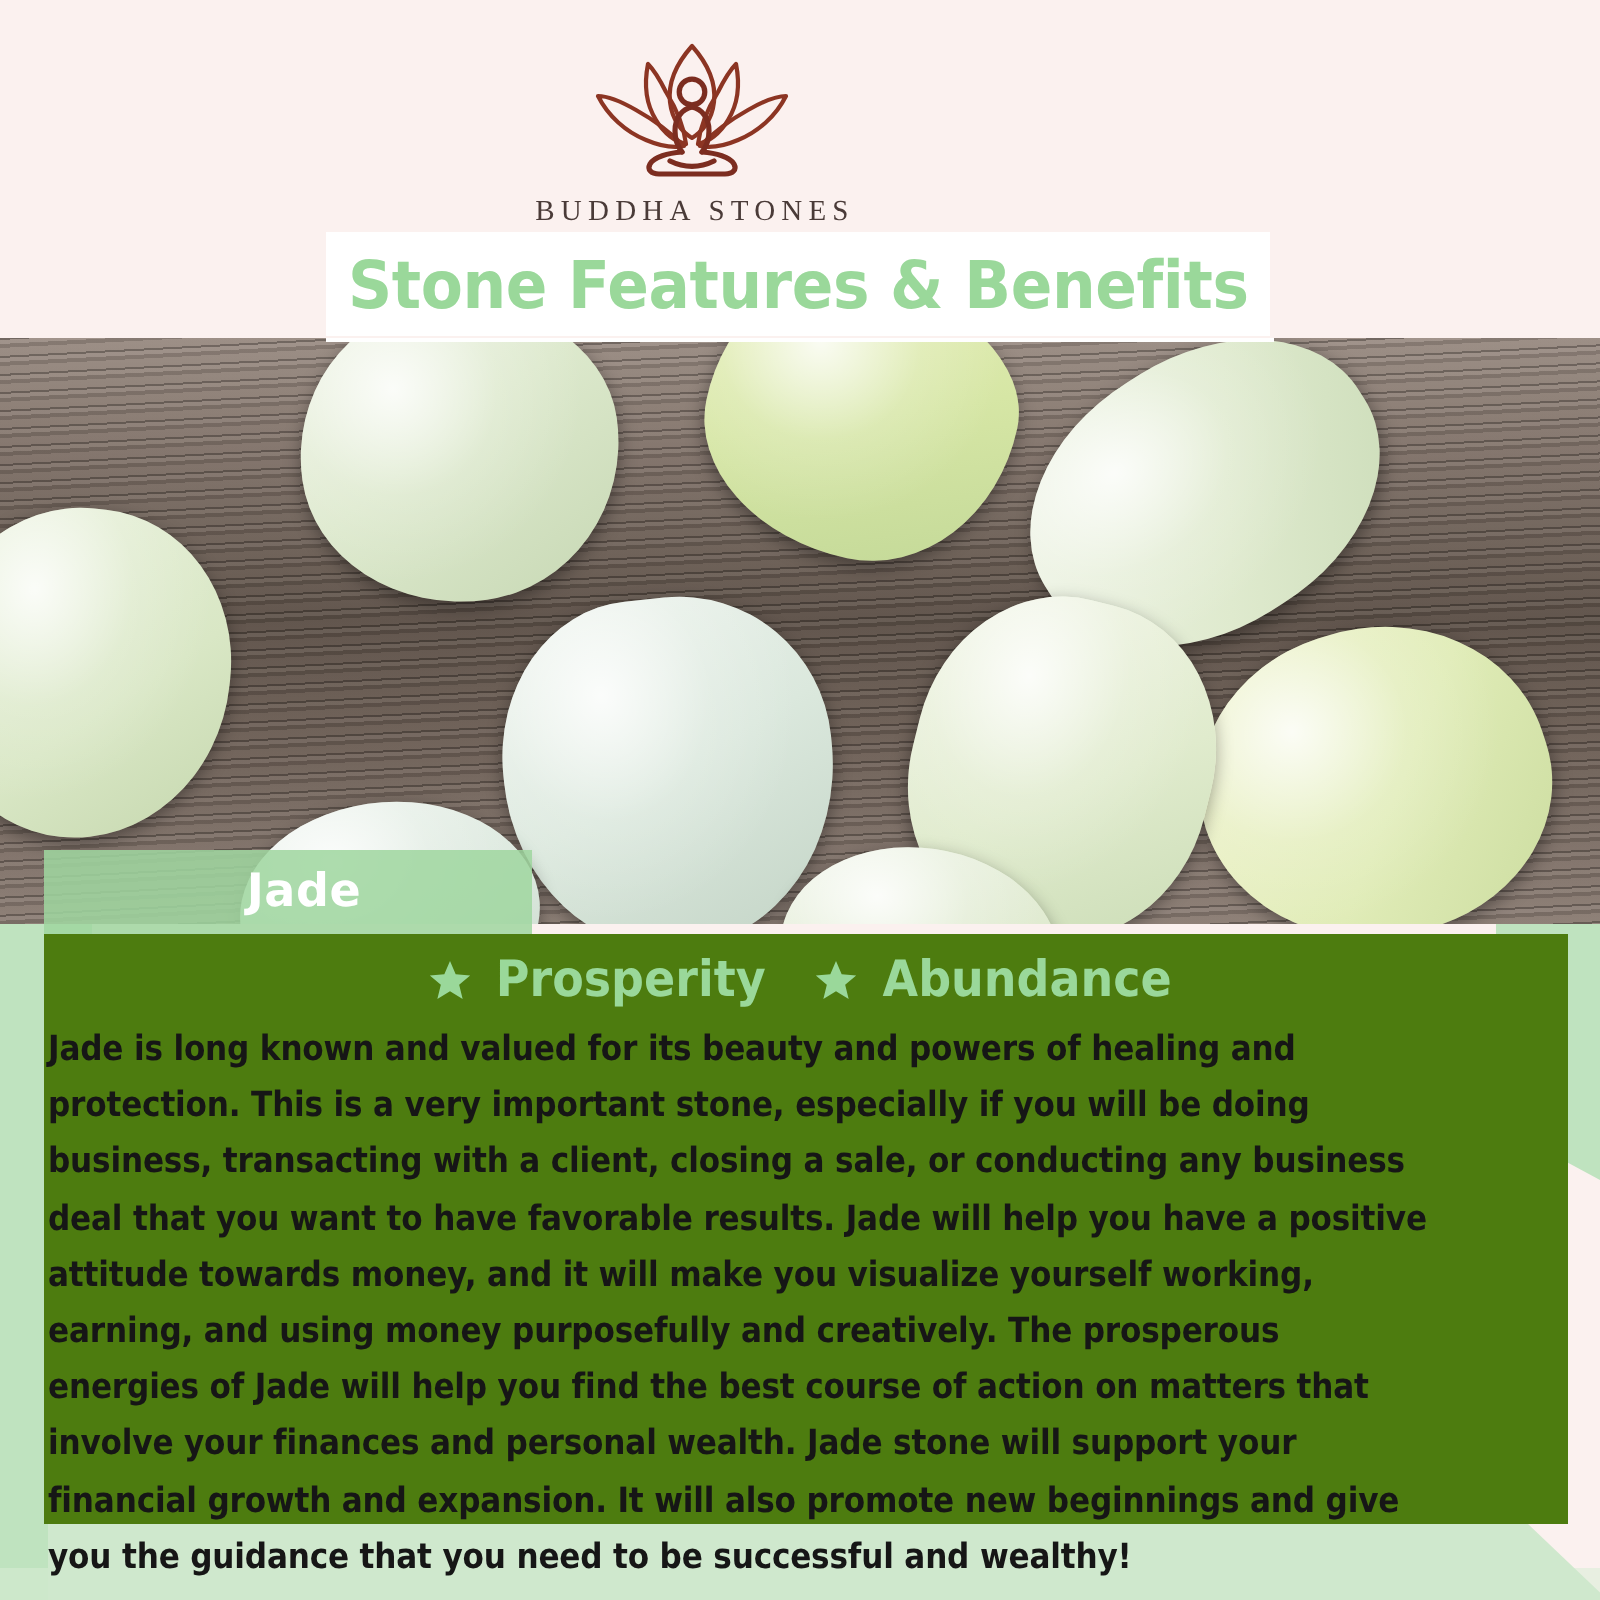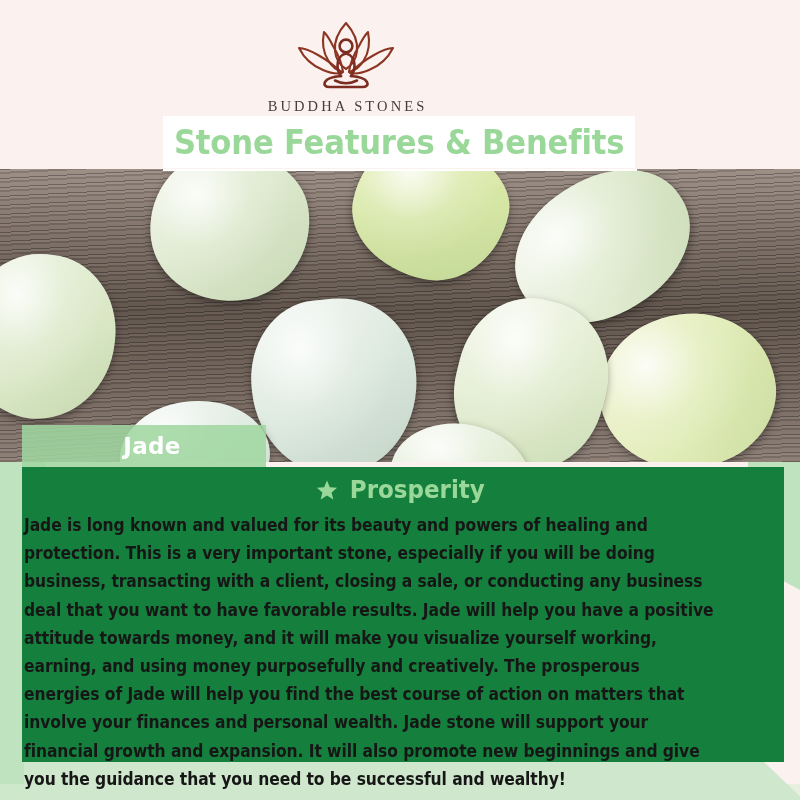--- a/index.html
+++ b/index.html
@@ -183,21 +183,21 @@
     letter-spacing: .3px;
   }
 
   
   #content {
     position: absolute;
     left: 22px;
     top: 467px;
     width: 762px;
     height: 295px;
-    background: #15803d;
+    background: #4d7c0f;
   }
 
   #benefits {
     position: absolute;
     left: 0;
     top: 8px;
     width: 762px;
     display: flex;
     justify-content: center;
     align-items: center;
@@ -292,18 +292,24 @@
 
   <div id="content">
 
     <div id="benefits">
       <div class="benefit">
         <svg class="star" viewBox="0 0 24 24">
           <path d="M12 1.6 L15.1 8.9 L23 9.5 L17 14.6 L18.9 22.3 L12 18.1 L5.1 22.3 L7 14.6 L1 9.5 L8.9 8.9 Z" fill="#9ad89a"></path>
         </svg>
         <span class="benefit-label">Prosperity</span>
       </div>
+      <div class="benefit">
+        <svg class="star" viewBox="0 0 24 24">
+          <path d="M12 1.6 L15.1 8.9 L23 9.5 L17 14.6 L18.9 22.3 L12 18.1 L5.1 22.3 L7 14.6 L1 9.5 L8.9 8.9 Z" fill="#9ad89a"></path>
+        </svg>
+        <span class="benefit-label">Abundance</span>
+      </div>
     </div>
 
     <div id="body-text">Jade is long known and valued for its beauty and powers of healing and protection. This is a very important stone, especially if you will be doing business, transacting with a client, closing a sale, or conducting any business deal that you want to have favorable results. Jade will help you have a positive attitude towards money, and it will make you visualize yourself working, earning, and using money purposefully and creatively. The prosperous energies of Jade will help you find the best course of action on matters that involve your finances and personal wealth. Jade stone will support your financial growth and expansion. It will also promote new beginnings and give you the guidance that you need to be successful and wealthy!</div>
   </div>
 
 </div>
 
 </body></html>

